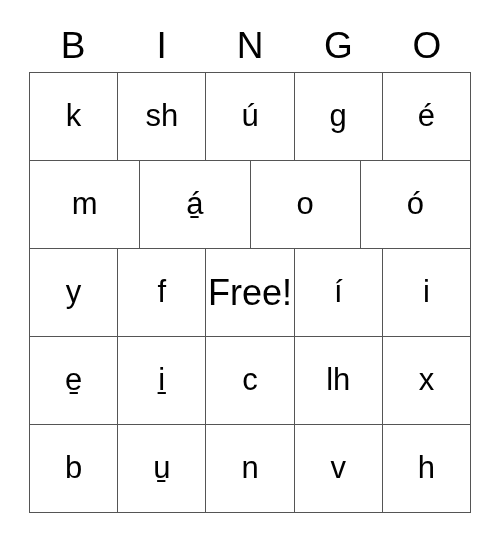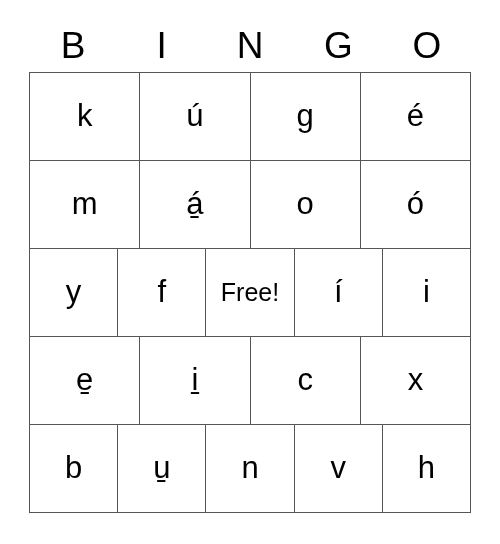--- a/index.html
+++ b/index.html
@@ -74,41 +74,44 @@
   }
   .cell-text {
     font-size: 31px;
     line-height: 1.05;
     color: #000000;
     text-align: center;
     white-space: nowrap;
     padding: 0 2px;
   }
   .cell.free .cell-text {
-    font-size: 25px;
+    font-size: 36px;
   }
 </style>
 </head>
 <body>
 
 <div id="bingo-card">
 
   <div class="header-row">
     <div class="header-cell">B</div>
     <div class="header-cell">I</div>
     <div class="header-cell">N</div>
     <div class="header-cell">G</div>
     <div class="header-cell">O</div>
   </div>
 
   <div class="grid">
 
     <div class="grid-row">
       <div class="cell">
           <span class="cell-text">k</span>
+        </div>
+      <div class="cell">
+          <span class="cell-text">sh</span>
         </div>
       <div class="cell">
           <span class="cell-text">ú</span>
         </div>
       <div class="cell">
           <span class="cell-text">g</span>
         </div>
       <div class="cell">
           <span class="cell-text">é</span>
         </div>
@@ -151,20 +154,23 @@
       <div class="cell">
           <span class="cell-text">e̱</span>
         </div>
       <div class="cell">
           <span class="cell-text">i̱</span>
         </div>
       <div class="cell">
           <span class="cell-text">c</span>
         </div>
       <div class="cell">
+          <span class="cell-text">lh</span>
+        </div>
+      <div class="cell">
           <span class="cell-text">x</span>
         </div>
     </div>
 
     <div class="grid-row">
       <div class="cell">
           <span class="cell-text">b</span>
         </div>
       <div class="cell">
           <span class="cell-text">u̱</span>

